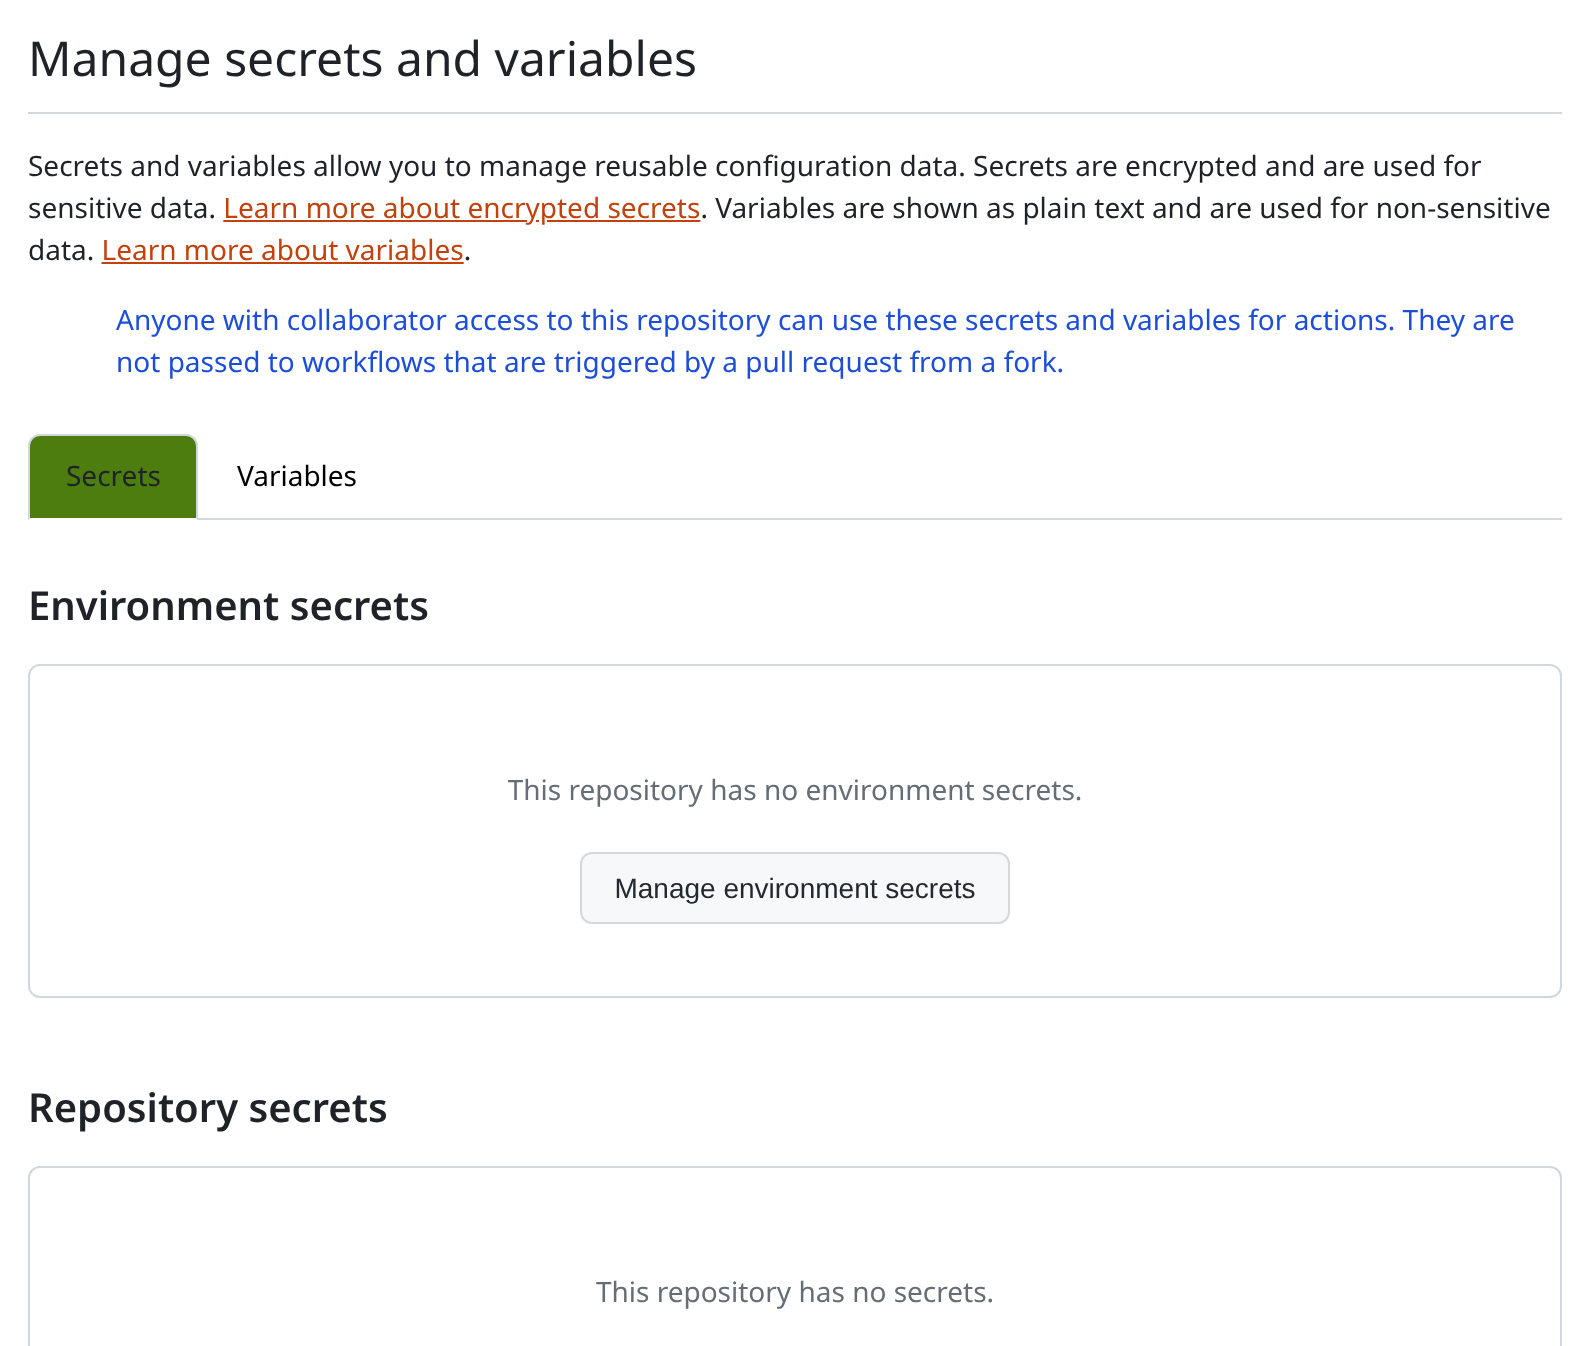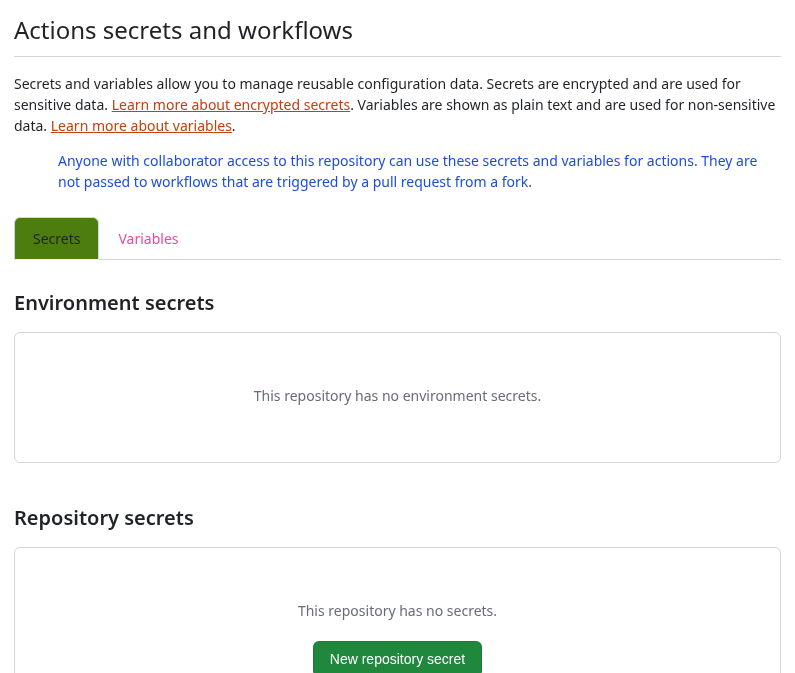--- a/index.html
+++ b/index.html
@@ -43,21 +43,21 @@
       margin-left: 44px;
     }
     .tabs {
       display: flex;
       border-bottom: 1px solid #d0d7de;
       margin-bottom: 28px;
     }
     .tab {
       padding: 10px 18px;
       font-size: 14px;
-      color: #ec4899;
+      color: #000000;
       cursor: pointer;
       border: 1px solid transparent;
       border-bottom: none;
       position: relative;
       top: 1px;
       background: transparent;
     }
     .tab.active {
       color: #1f2328;
       border: 1px solid #d0d7de;
@@ -104,36 +104,37 @@
     .btn-primary {
       background: #1f883d;
       color: #ffffff;
       border-color: rgba(31,35,40,0.15);
     }
   </style>
 </head>
 <body>
 
 <div class="page-header">
-  <h1 class="page-title">Actions secrets and workflows</h1>
+  <h1 class="page-title">Manage secrets and variables</h1>
 </div>
 
 <p class="description">
   <span>Secrets and variables allow you to manage reusable configuration data. Secrets are </span><b>encrypted</b><span> and are used for sensitive data. </span><a href="#">Learn more about encrypted secrets</a><span>. Variables are shown as plain text and are used for </span><b>non-sensitive</b><span> data. </span><a href="#">Learn more about variables</a><span>.</span>
 </p>
 
 <p class="subdescription">Anyone with collaborator access to this repository can use these secrets and variables for actions. They are not passed to workflows that are triggered by a pull request from a fork.</p>
 
 <div class="tabs">
   <div class="tab active">Secrets</div>
   <div class="tab">Variables</div>
 </div>
 
 <h2 class="section-title">Environment secrets</h2>
 <div class="empty-box">
   <div class="empty-msg">This repository has no environment secrets.</div>
+  <button class="btn btn-default">Manage environment secrets</button>
 </div>
 
 <h2 class="section-title">Repository secrets</h2>
 <div class="empty-box">
   <div class="empty-msg">This repository has no secrets.</div>
   <button class="btn btn-primary">New repository secret</button>
 </div>
 
 </body></html>

